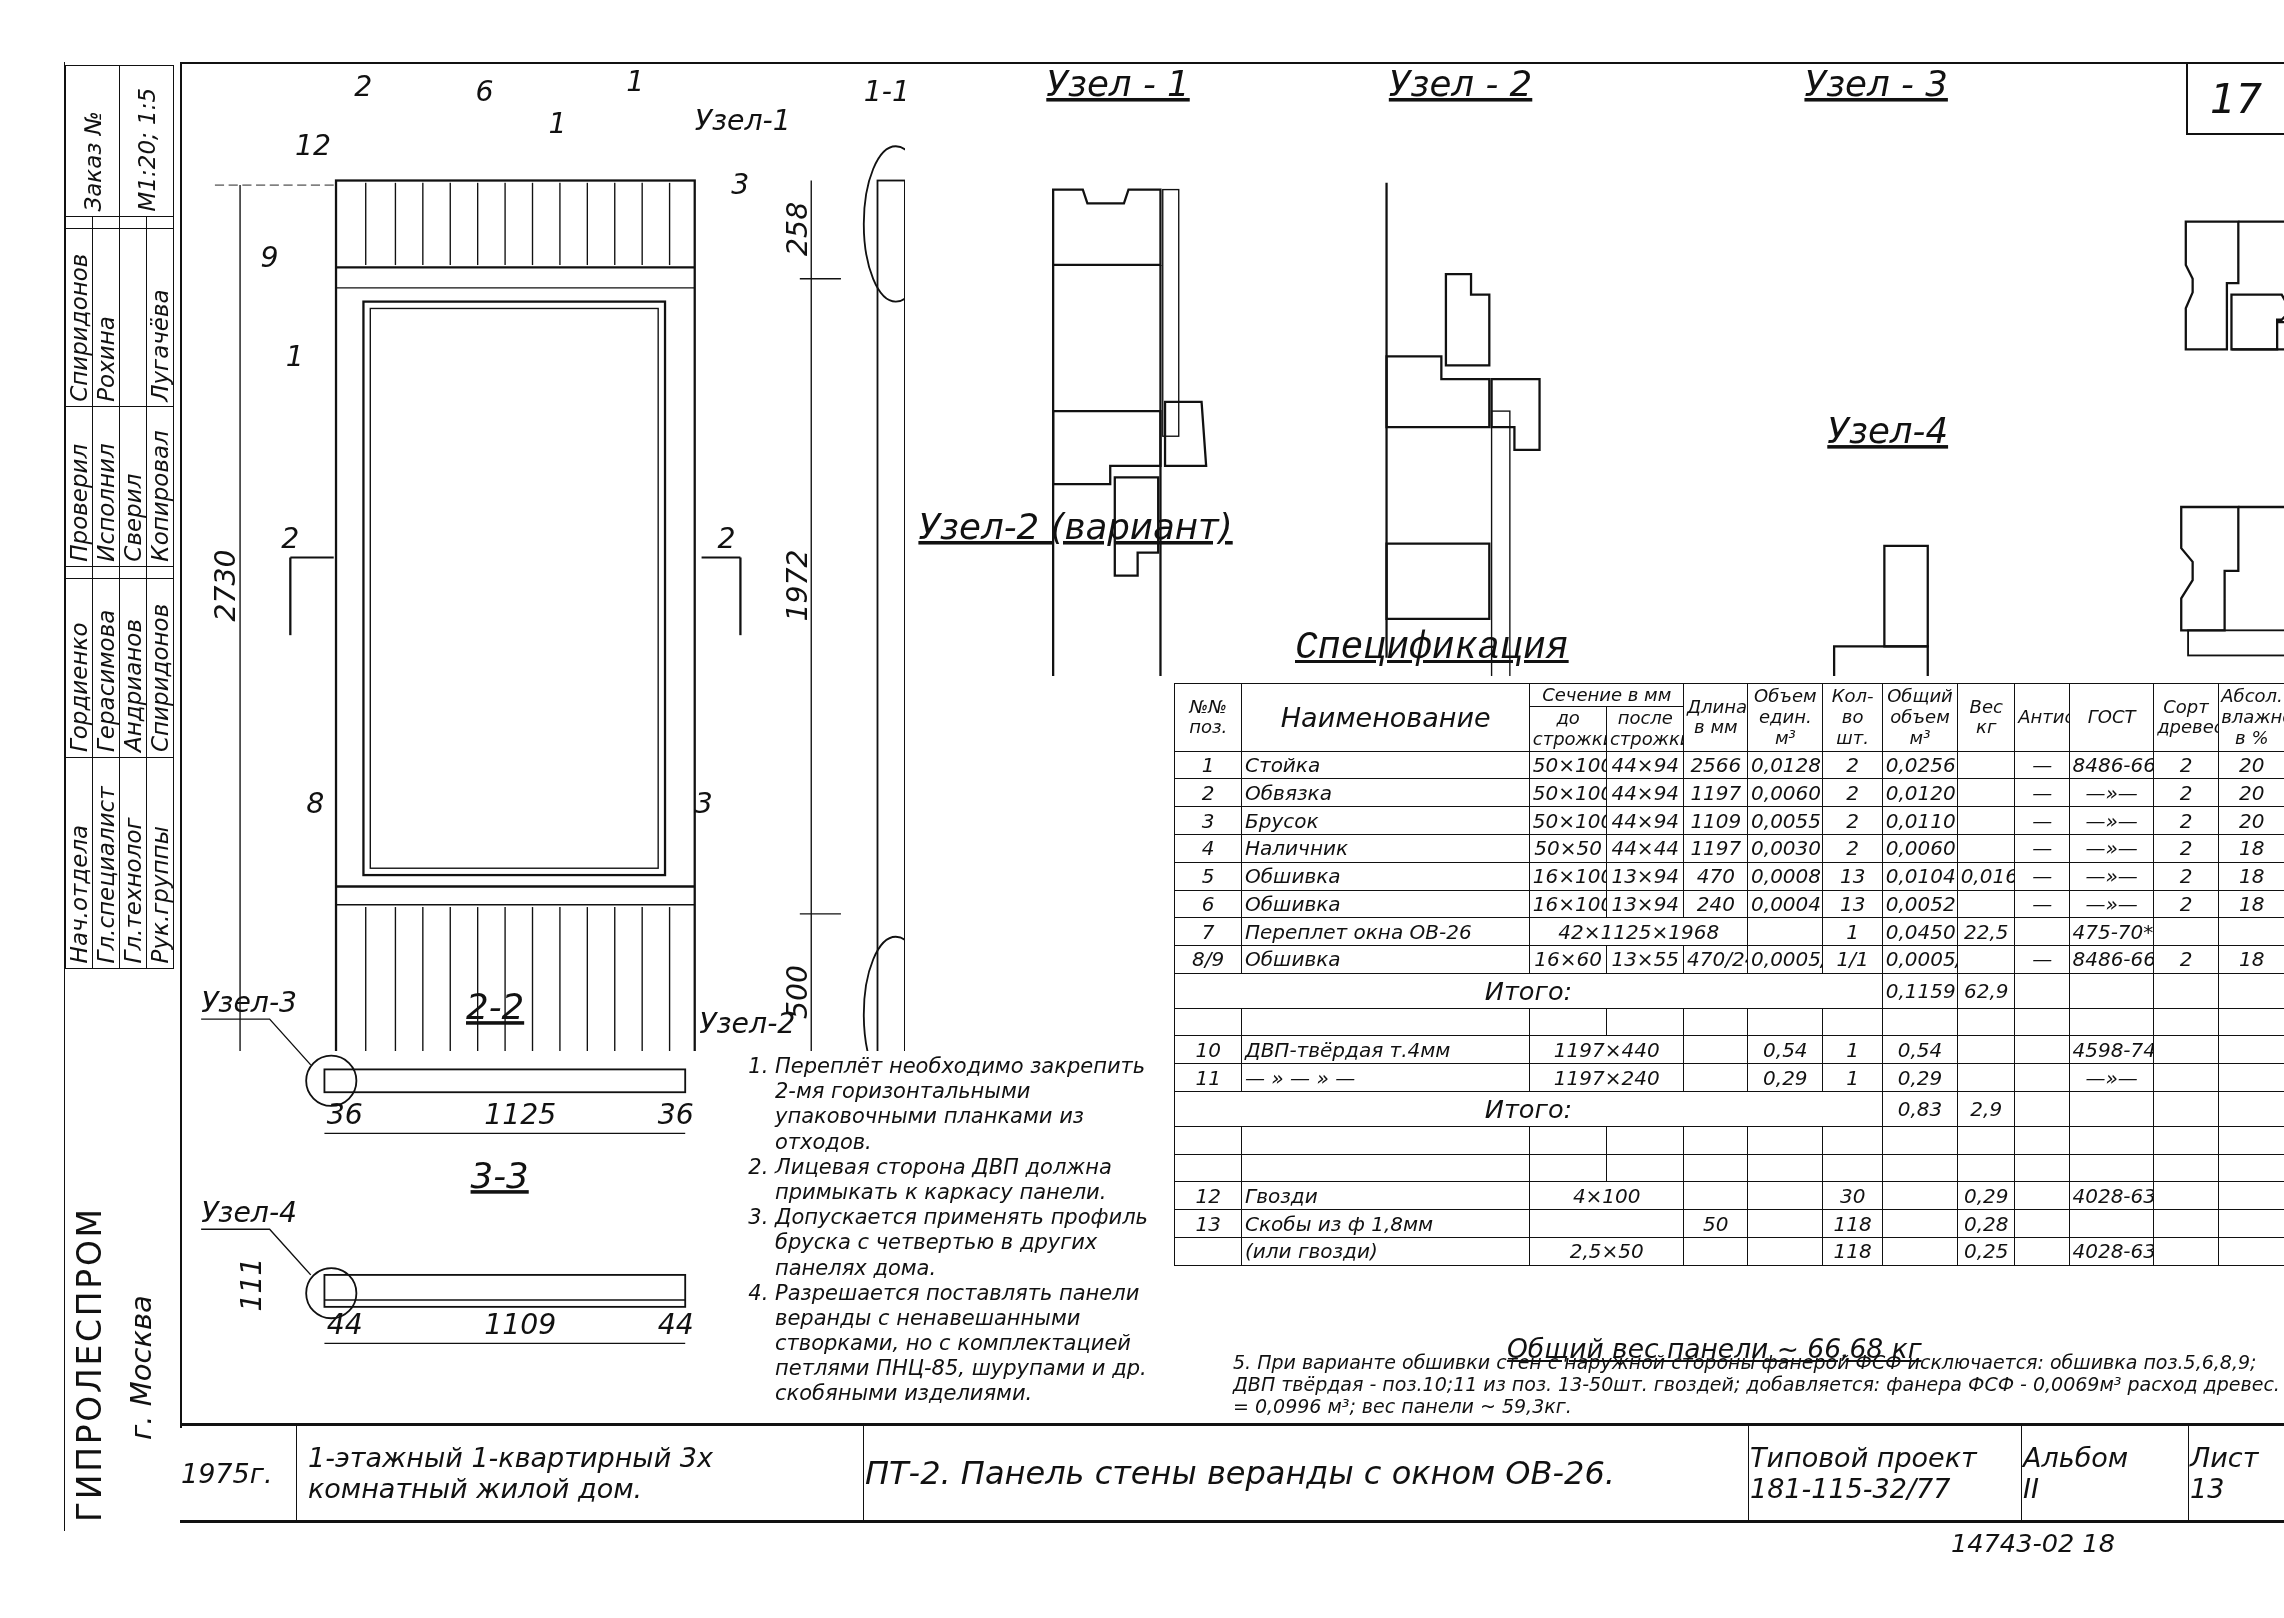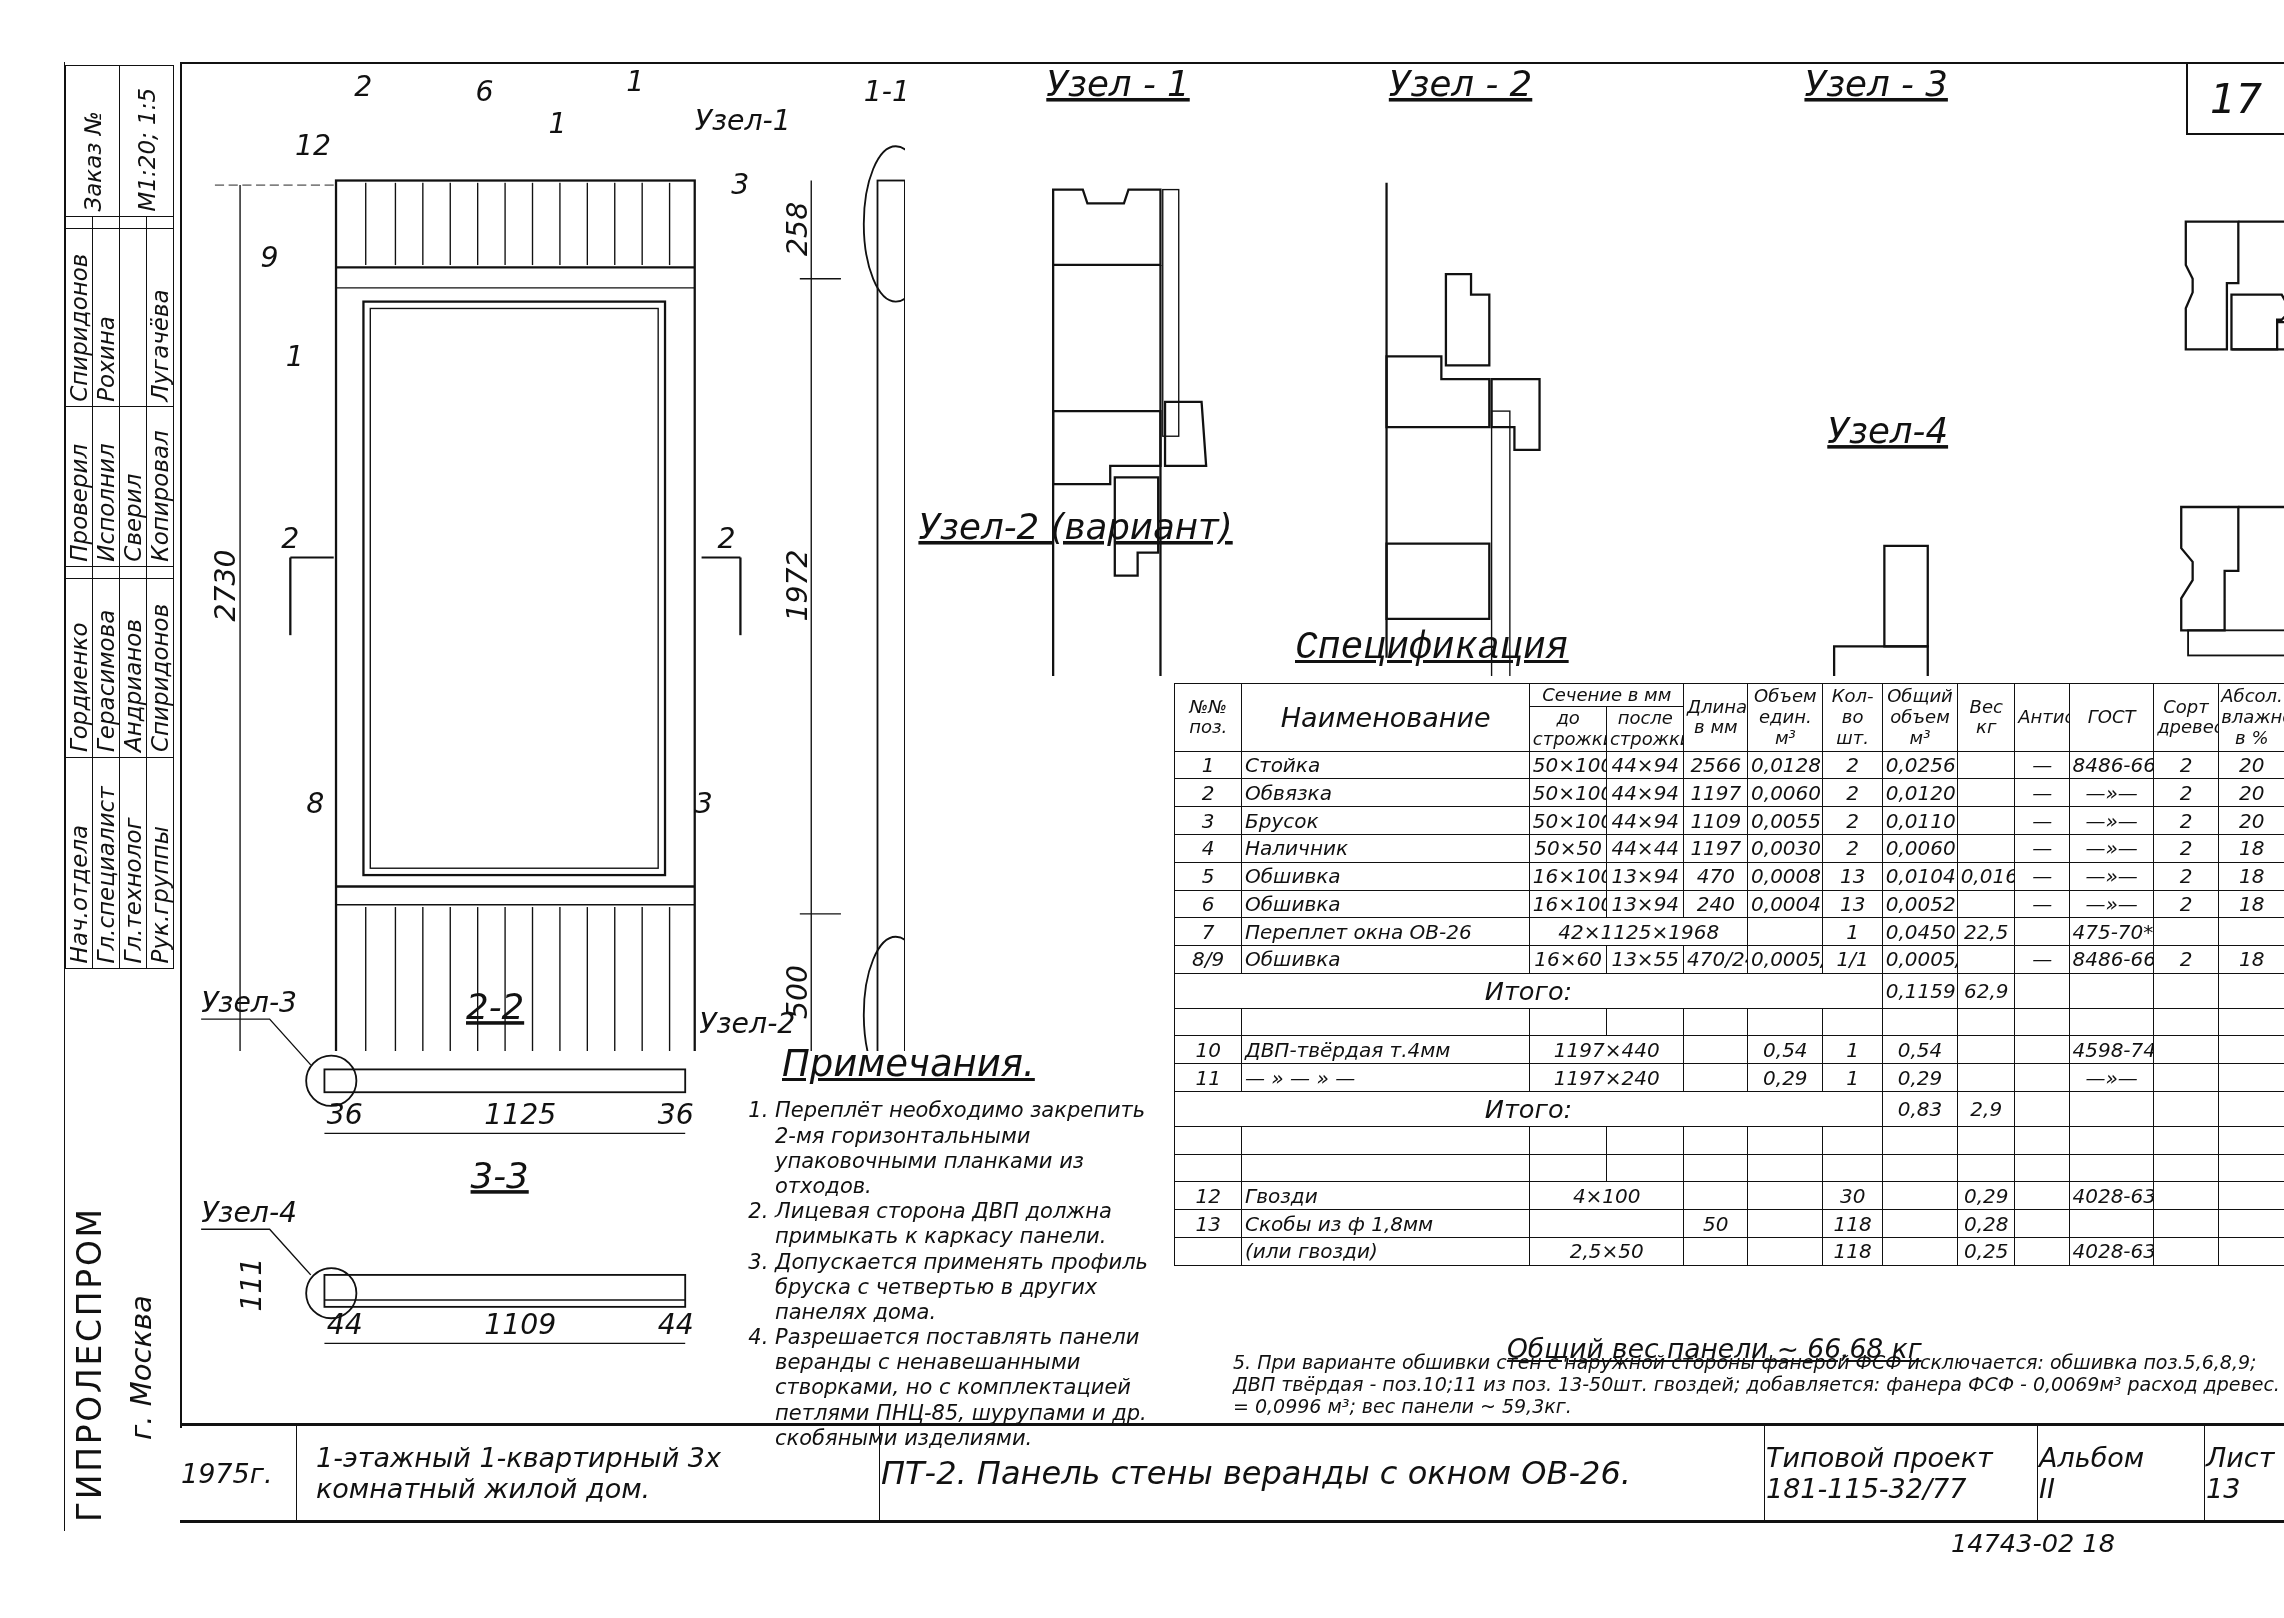--- a/index.html
+++ b/index.html
@@ -534,35 +534,34 @@
         <td>4028-63</td>
         <td></td>
         <td></td>
       </tr>
     </tbody>
 </table>
 
 <div class="total-weight">Общий вес панели ~ 66,68 кг</div>
 
 <div class="notes">
-  <h3>Примечания.</h3>
   <ol>
     <li>Переплёт необходимо закрепить 2-мя горизонтальными упаковочными планками из отходов.</li>
     <li>Лицевая сторона ДВП должна примыкать к каркасу панели.</li>
     <li>Допускается применять профиль бруска с четвертью в других панелях дома.</li>
     <li>Разрешается поставлять панели веранды с ненавешанными створками, но с комплектацией петлями ПНЦ-85, шурупами и др. скобяными изделиями.</li>
   </ol>
 </div>
 <div class="note5">5. При варианте обшивки стен с наружной стороны фанерой ФСФ исключается: обшивка поз.5,6,8,9; ДВП твёрдая - поз.10;11 из поз. 13-50шт. гвоздей; добавляется: фанера ФСФ - 0,0069м³ расход древес. = 0,0996 м³; вес панели ~ 59,3кг.</div>
 
 <table class="tblock">
   <tbody>
       <tr>
     <td style="width:114px">1975г.</td>
-    <td style="width:544px;padding:0 19px">1-этажный 1-квартирный 3х комнатный жилой дом.</td>
+    <td style="width:544px;padding:0 11px">1-этажный 1-квартирный 3х комнатный жилой дом.</td>
     <td style="width:882px;font-size:32px">ПТ-2. Панель стены веранды с окном ОВ-26.</td>
     <td style="width:270px">
       <div>Типовой проект</div>
       <div>181-115-32/77</div>
     </td>
     <td style="width:164px">
       <div>Альбом</div>
       <div>II</div>
     </td>
     <td>

